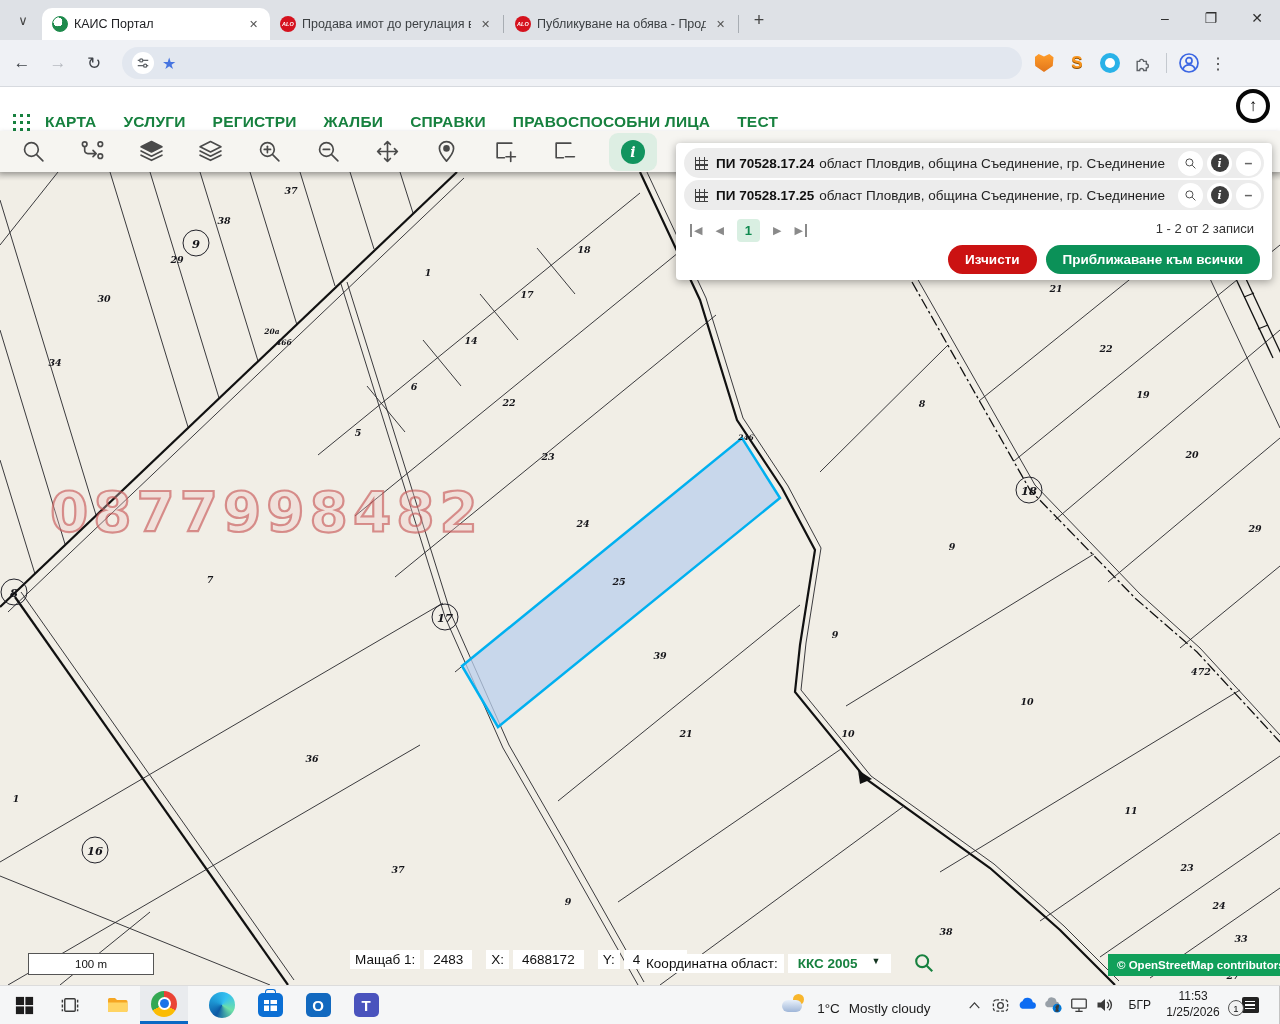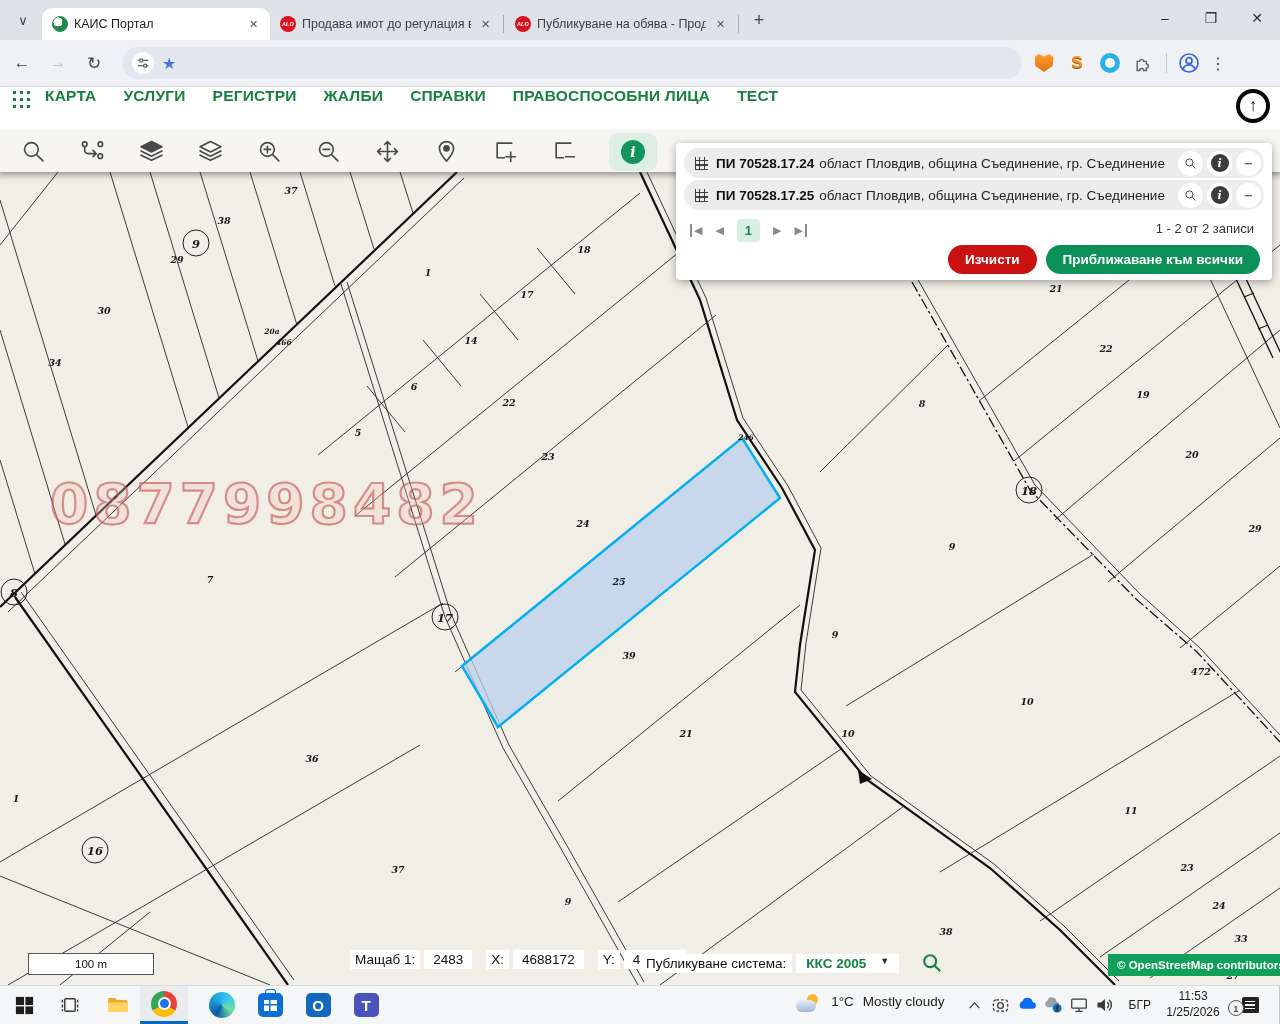--- a/index.html
+++ b/index.html
@@ -34,21 +34,21 @@
   .url-text{font-size:14px;color:#202124;flex:1}
   .star{color:#4674e0;font-size:16px}
   .ext{width:22px;height:22px;margin-left:11px;display:flex;align-items:center;justify-content:center;position:relative}
   .ext-fox{background:linear-gradient(180deg,#ff9d2a,#e2761b);clip-path:polygon(0 18%,22% 0,50% 14%,78% 0,100% 18%,96% 66%,50% 100%,4% 66%);width:19px;height:18px}
   .ext-s{font-weight:900;font-size:17px;color:#f7941d;text-shadow:0 1px 0 #8a4d00}
   .ext-blue{width:20px;height:20px;border-radius:50%;background:#29b2e8;display:flex;align-items:center;justify-content:center}
   .ext-blue i{width:10px;height:10px;border-radius:50%;background:#fff;display:block}
   .ext-sep{width:1px;height:20px;background:#c4c9cf;margin-left:12px}
   .ext-dots{font-size:16px;color:#444;margin-left:10px}
   
-  .navbar{position:absolute;left:0;top:87px;width:1272px;height:44px;background:#fff;display:flex;align-items:flex-start}
+  .navbar{position:absolute;left:0;top:87px;width:1272px;height:44px;background:#fff;display:flex;align-items:flex-end}
   .grid-dots{width:21px;height:21px;margin:0 14px 0 10px;
              background-image:radial-gradient(var(--brand-green) 1.7px,transparent 2px);background-size:7px 7px;background-position:1px 2px}
   .navitem{color:var(--brand-green);font-weight:bold;font-size:15.5px;margin-right:27px;letter-spacing:.2px;white-space:nowrap}
   
   .maptools{position:absolute;left:0;top:131px;width:1280px;height:41px;background:#f6f5f1;display:flex;align-items:center;
             box-shadow:0 2px 5px rgba(70,70,70,.35);z-index:5}
   .tool{width:38px;height:32px;margin-left:21px;display:flex;align-items:center;justify-content:center}
   .tool:first-child{margin-left:14px}
   .tool svg{stroke:#4a4a4a;fill:none;stroke-width:1.6;stroke-linecap:round;stroke-linejoin:round}
   .tool-chip{width:48px;height:38px;margin-left:26px;background:#ddeee3;border-radius:9px;display:flex;align-items:center;justify-content:center}
@@ -56,21 +56,21 @@
                font:italic bold 14px "DejaVu Serif",serif}
   
   .map{position:absolute;left:0;top:172px;width:1280px;height:813px;background:#f1eee6;overflow:hidden}
   .map::before{content:"";position:absolute;left:0;top:0;width:100%;height:9px;background:linear-gradient(rgba(0,0,0,.16),transparent);z-index:3}
   .map svg.lines{position:absolute;left:0;top:0}
   .map svg.lines line,.map svg.lines polyline{stroke:#26262a;stroke-width:.9;fill:none}
   .map svg.lines .rd{stroke:#111;stroke-width:2.2}
   .map svg.lines .dash{stroke:#111;stroke-width:1.3;stroke-dasharray:11 3 2.5 3}
   .map svg.lines .rw{stroke:#111;stroke-width:1.3}
   .map svg.lines .tick{stroke:#111;stroke-width:1.1}
-  .watermark{position:absolute;left:50px;top:300px;font-family:"DejaVu Sans",sans-serif;font-size:55px;font-weight:800;letter-spacing:5px;
+  .watermark{position:absolute;left:50px;top:308px;font-family:"DejaVu Sans",sans-serif;font-size:55px;font-weight:800;letter-spacing:5px;
              color:rgba(236,198,198,.34);-webkit-text-stroke:2.2px rgba(199,84,84,.62);z-index:2;white-space:nowrap}
   #map-labels{position:absolute;inset:0;z-index:2}
   .mlabel{position:absolute;transform:translate(-50%,-50%);font:italic bold 9.5px "DejaVu Serif",serif;color:#15151a;white-space:nowrap}
   .mlabel.small{font-size:7.5px}
   .mlabel.circled{width:25px;height:25px;border:1.4px solid #22222a;border-radius:50%;display:flex;align-items:center;justify-content:center;font-size:11.5px}
   
   .scalebar{position:absolute;left:28px;top:781px;width:124px;height:20px;background:#fff;border:1px solid #555;
             display:flex;align-items:center;justify-content:center;font-size:11.5px;color:#111;z-index:4}
   .statusrow{position:absolute;left:350px;top:780px;display:flex;gap:14px;z-index:4;font-size:13.5px;color:#101010;align-items:center}
   .statusrow .lbl{background:#fff;padding:2px 5px}
@@ -128,21 +128,21 @@
   .ic-edge{width:26px;height:26px;border-radius:50%;background:conic-gradient(from 210deg,#0c59a4,#1f9cd8,#35c1f1,#6ee0a8,#0c59a4)}
   .ic-store{width:25px;height:24px;background:#0b6fd4;border-radius:5px;position:relative;display:flex;align-items:center;justify-content:center}
   .ic-store::before{content:"";position:absolute;top:-4px;width:9px;height:6px;border:1.5px solid #0b6fd4;border-bottom:none;border-radius:3px 3px 0 0}
   .ic-store i{width:13px;height:11px;background:
       linear-gradient(#0b6fd4,#0b6fd4) center/100% 1.5px no-repeat,
       linear-gradient(#0b6fd4,#0b6fd4) center/1.5px 100% no-repeat,#fff}
   .ic-letter{width:25px;height:24px;border-radius:5px;color:#fff;font-weight:bold;font-size:15px;display:flex;align-items:center;justify-content:center}
   .ic-outlook{background:#1269bf}
   .ic-teams{background:#4a53bd}
   .tb-right{margin-left:auto;display:flex;align-items:center;height:100%}
-  .weather{display:flex;align-items:flex-start;}
+  .weather{display:flex;align-items:flex-end;margin-right:14px}
   .w-icon{width:26px;height:22px;position:relative;margin-right:9px}
   .w-sun{position:absolute;left:11px;top:0;width:11px;height:11px;border-radius:50%;background:#f8b62c}
   .w-cloud{position:absolute;left:0;top:6px;width:20px;height:12px;border-radius:8px;background:linear-gradient(#e8f0fa,#9fb6d8)}
   .w-temp{font-size:13.5px;color:#1c1c1c;margin-right:9px}
   .w-desc{font-size:13.5px;color:#1c1c1c}
   .tray{display:flex;align-items:center;margin-left:16px}
   .tray .tb-tray{width:24px;height:24px;margin-left:2px;display:flex;align-items:center;justify-content:center}
   .tray svg{stroke:#3a3a3a;fill:none;stroke-width:1.4}
   .lang{font-size:12px;color:#1c1c1c;margin:0 10px 0 12px}
   .clock{font-size:12px;color:#1c1c1c;text-align:center;line-height:1.3;width:64px}
@@ -383,36 +383,36 @@
       <polygon points="462,666 742,438 780,498 498,727" fill="#b9cfec" stroke="#00b0f0" stroke-width="2.5" fill-opacity="0.75"></polygon>
       <polygon points="858,770 872,779 860,784" fill="#111"></polygon>
     </svg>
 
     <div class="watermark">0877998482</div>
     <div id="map-labels">
         <span class="mlabel" style="left: 291px; top: 18px;">37</span>
         <span class="mlabel" style="left: 224px; top: 48px;">38</span>
         <span class="mlabel circled" style="left: 196px; top: 71px;">9</span>
         <span class="mlabel" style="left: 177px; top: 87px;">29</span>
-        <span class="mlabel" style="left: 104px; top: 126px; margin-top: 12px;">30</span>
+        <span class="mlabel" style="left: 104px; top: 126px;">30</span>
         <span class="mlabel" style="left: 55px; top: 190px;">34</span>
         <span class="mlabel small" style="left: 272px; top: 159px;">20а</span>
         <span class="mlabel small" style="left: 284px; top: 170px;">46б</span>
         <span class="mlabel" style="left: 428px; top: 100px;">1</span>
         <span class="mlabel" style="left: 584px; top: 77px;">18</span>
         <span class="mlabel" style="left: 527px; top: 122px;">17</span>
         <span class="mlabel" style="left: 471px; top: 168px;">14</span>
         <span class="mlabel" style="left: 414px; top: 214px;">6</span>
         <span class="mlabel" style="left: 509px; top: 230px;">22</span>
         <span class="mlabel" style="left: 358px; top: 260px;">5</span>
         <span class="mlabel" style="left: 548px; top: 284px;">23</span>
         <span class="mlabel" style="left: 583px; top: 351px;">24</span>
         <span class="mlabel" style="left: 619px; top: 409px;">25</span>
         <span class="mlabel small" style="left: 746px; top: 265px;">246</span>
-        <span class="mlabel" style="left: 629px; top: 483px; text-align: right;">39</span>
+        <span class="mlabel" style="left: 660px; top: 483px; text-align: right;">39</span>
         <span class="mlabel" style="left: 686px; top: 561px;">21</span>
         <span class="mlabel" style="left: 210px; top: 407px;">7</span>
         <span class="mlabel circled" style="left: 14px; top: 420px;">8</span>
         <span class="mlabel circled" style="left: 445px; top: 445px;">17</span>
         <span class="mlabel" style="left: 312px; top: 586px;">36</span>
         <span class="mlabel" style="left: 16px; top: 626px;">1</span>
         <span class="mlabel circled" style="left: 95px; top: 678px;">16</span>
         <span class="mlabel" style="left: 398px; top: 697px;">37</span>
         <span class="mlabel" style="left: 568px; top: 729px;">9</span>
         <span class="mlabel" style="left: 922px; top: 231px;">8</span>
@@ -437,21 +437,21 @@
 
     <div class="scalebar">100 m</div>
 
     <div class="statusrow">
       <span><span class="lbl">Мащаб 1:</span><span class="val">2483</span></span>
       <span><span class="lbl">X:</span><span class="val">4688172</span></span>
       <span><span class="lbl">Y:</span><span class="val">420259</span></span>
     </div>
 
     <div class="crsrow">
-      <span class="lbl">Публикуване система:</span>
+      <span class="lbl">Координатна област:</span>
       <span class="crs-val">
         <span>ККС 2005</span>
         <span class="crs-caret">▼</span>
       </span>
       <span class="crs-search">
         <svg width="22" height="22" viewBox="0 0 24 24" stroke="#17813f" stroke-width="2.3" fill="none">
           <circle cx="10" cy="10" r="6.5"></circle>
             <line x1="15" y1="15" x2="21" y2="21"></line>
           </svg>
       </span>

